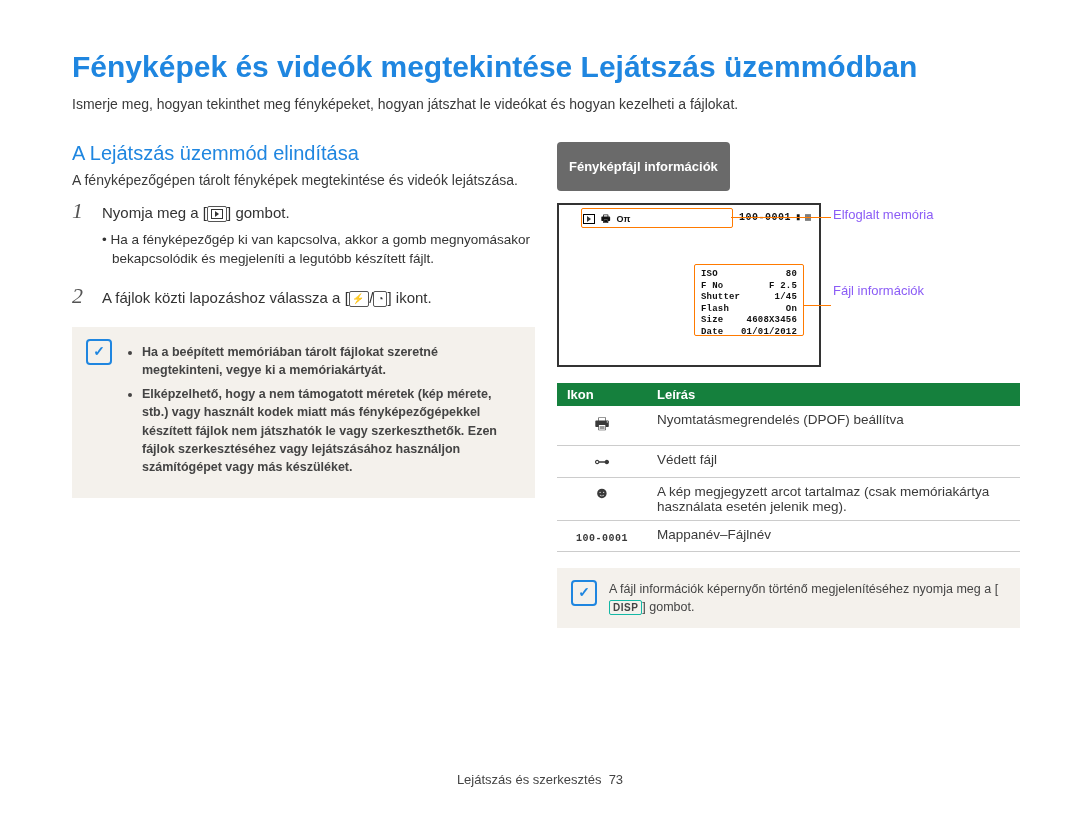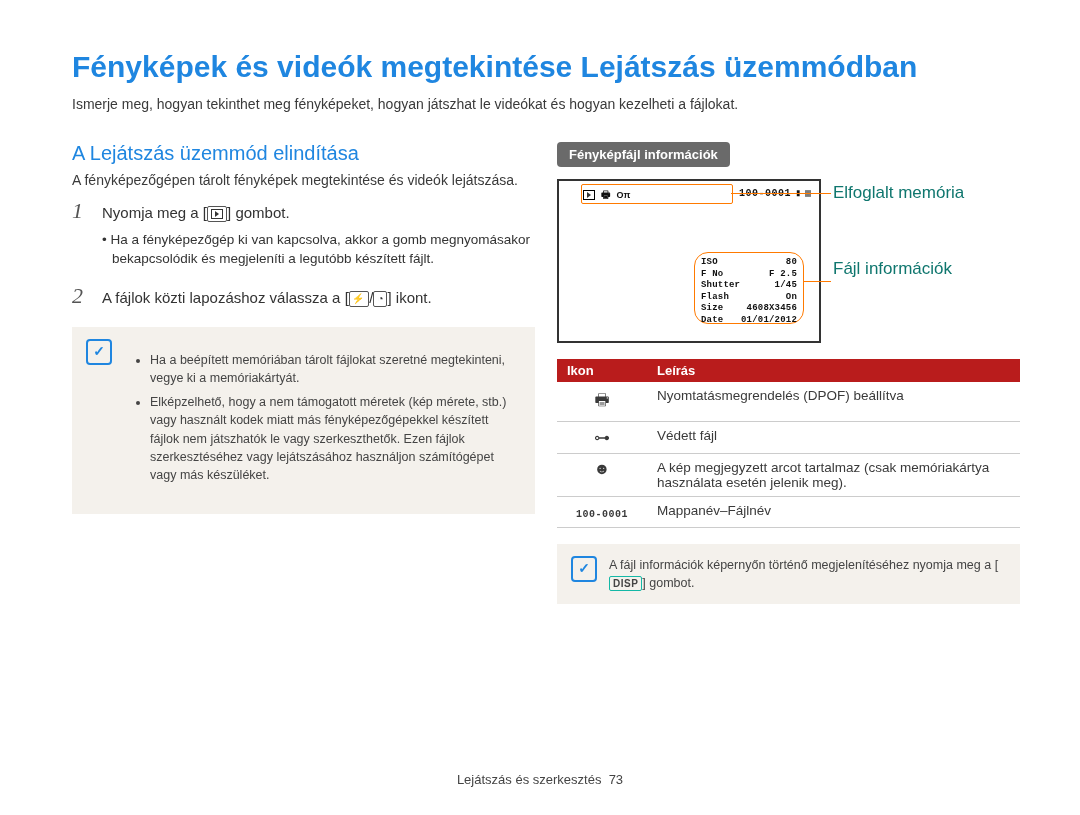--- a/index.html
+++ b/index.html
@@ -111,33 +111,34 @@
     border: 2px solid #1f86e0;
     border-radius: 4px;
     color: #1f86e0;
     font-weight: bold;
     font-size: 14px;
     text-align: center;
     line-height: 20px;
     flex: 0 0 22px;
   }
   .note-box ul {
-    margin: 12px;
+    margin: 4px;
     padding-left: 14px;
+    font-weight: bold;
   }
   .note-box li {
     margin-bottom: 6px;
   }
   .pill {
     display: inline-block;
     background: #6a6a6a;
     color: #fff;
     font-size: 13px;
     font-weight: bold;
-    padding: 5px 12px;
+    padding: 17px 12px;
     border-radius: 4px;
   }
   .screen-wrap {
     margin: 12px 0 16px 0;
   }
   .screen {
     width: 260px;
     height: 160px;
     border: 2px solid #333;
     position: relative;
@@ -155,50 +156,50 @@
   }
   .screen .topbar .right-icons span { margin-left:4px; }
   .hl-top {
     position: absolute;
     top: 3px; left: 22px; width: 150px; height: 18px;
     border: 1px solid #ff7a00;
     border-radius: 2px;
   }
   .hl-mid {
     position: absolute;
-    top: 71px; left: 135px; width: 110px; height: 72px;
+    top: 59px; left: 135px; width: 110px; height: 72px;
     border: 1px solid #ff7a00;
-    border-radius: 14px;
+    border-radius: 2px;
     padding: 4px 6px;
     box-sizing: border-box;
   }
   .hl-mid .row { display:flex; justify-content:space-between; font-size:9px; font-weight:bold; line-height:1.28; letter-spacing:0.2px;}
   .callout-line-1 {
     position: absolute;
     top: 12px; left: 172px; width: 100px; height: 0;
     border-top: 1px solid #ff7a00;
   }
   .callout-line-2 {
     position: absolute;
     top: 100px; left: 245px; width: 27px; height: 0;
     border-top: 1px solid #ff7a00;
   }
   .callout-label {
     position: absolute;
-    font-size: 17px;
-    color: #0f766e;
+    font-size: 13px;
+    color: #8b5cf6;
     white-space: nowrap;
   }
   .icon-table {
     width: 100%;
     border-collapse: collapse;
     font-size: 13.5px;
   }
   .icon-table th {
-    background: #b91c1c;
+    background: #15803d;
     color: #fff;
     font-weight: bold;
     text-align: left;
     padding: 4px 10px;
     font-size: 13px;
   }
   .icon-table td {
     padding: 6px 10px;
     border-bottom: 1px solid #ccc;
     vertical-align: top;

